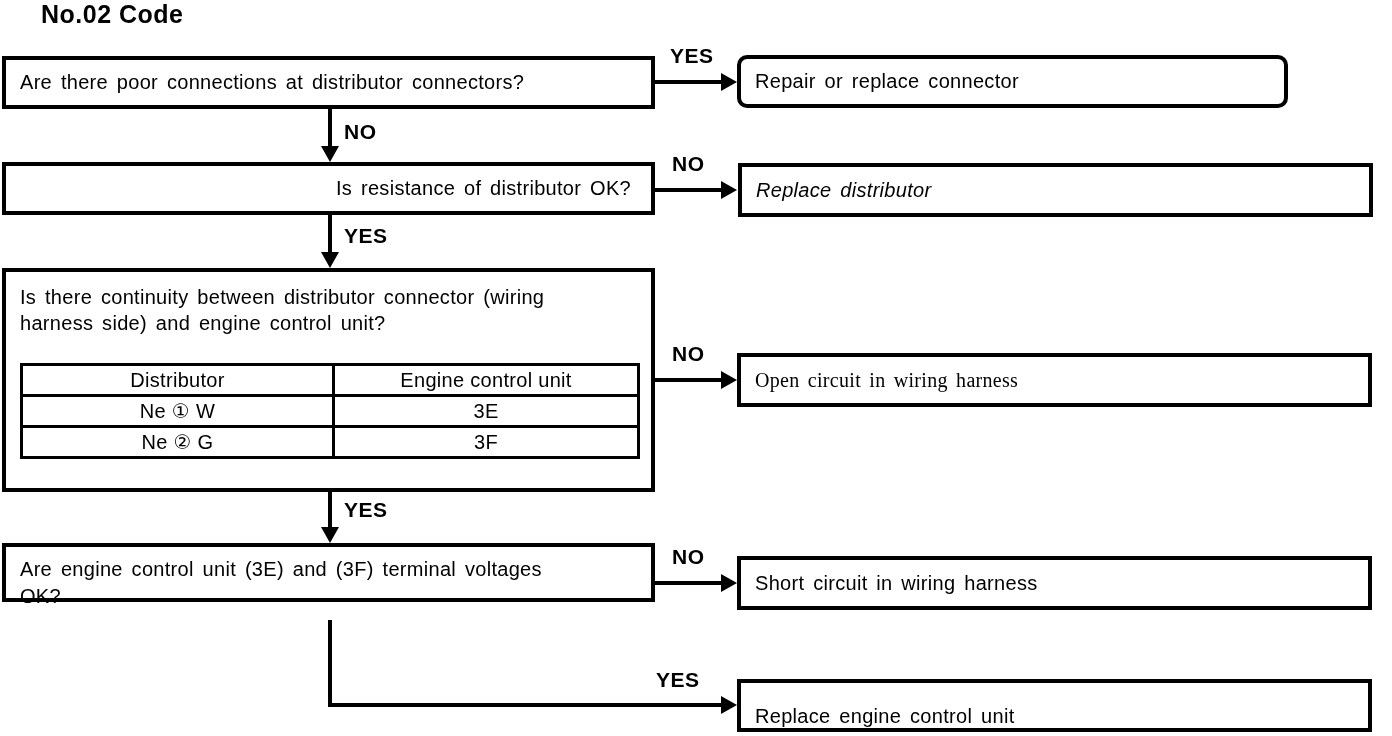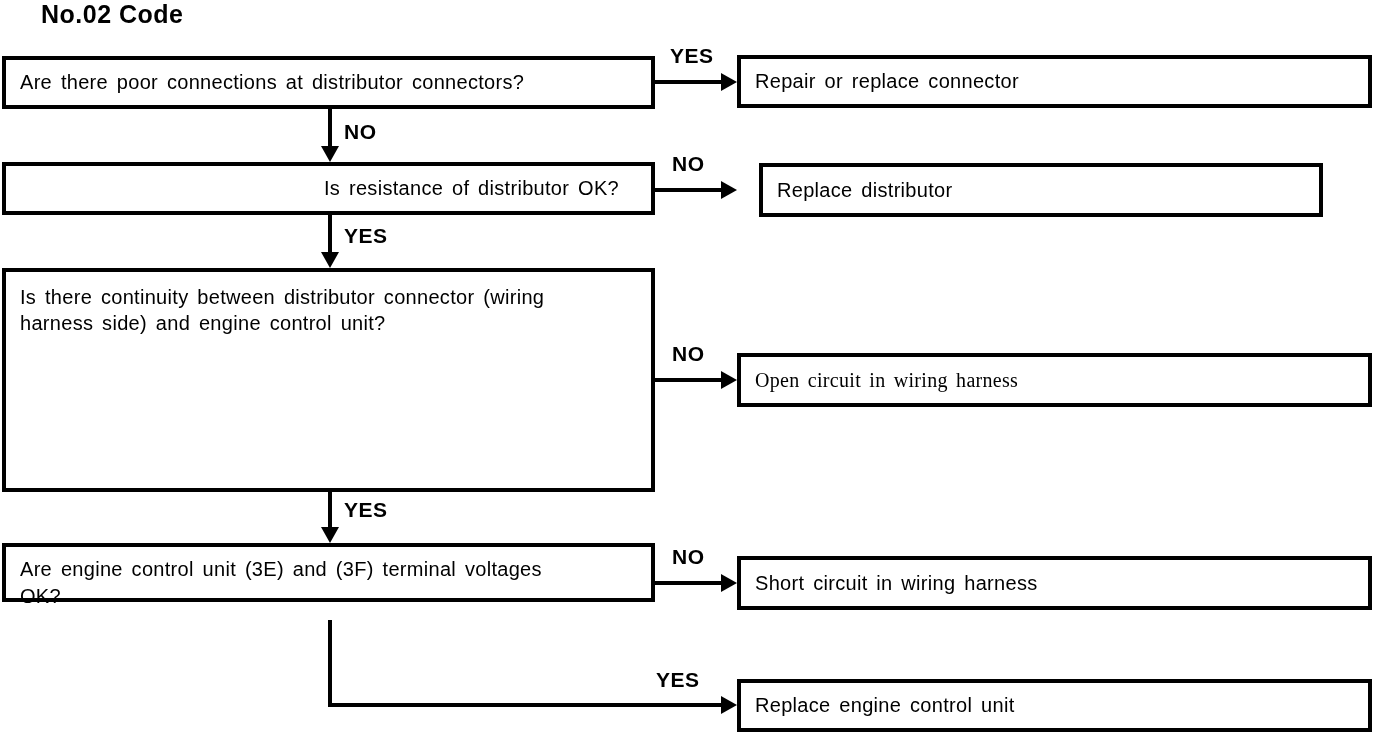--- a/index.html
+++ b/index.html
@@ -14,34 +14,34 @@
     font-size:25px; font-weight:bold; letter-spacing:0.5px;margin-left:33px;
   }
   .box {
     position:absolute; box-sizing:border-box;
     border:4px solid #000; background:#fff;
   }
   .qbox-text, .abox-text {
     font-size:20px; letter-spacing:0.3px; word-spacing:3px;
     white-space:pre-line;
   }
-  .vcenter { display:flex; align-items:center; padding:0 32px 0 14px; }
+  .vcenter { display:flex; align-items:center; padding:0 20px 0 14px; }
   
   #q1 { left:2px;  top:56px;  width:653px; height:53px; }
   #q2 { left:2px;  top:162px; width:653px; height:53px;justify-content:flex-end; }
   #q3 { left:2px;  top:268px; width:653px; height:224px; }
   #q4 { left:2px;  top:543px; width:653px; height:59px; }
   #q3 .qbox-text { padding:12px 16px 0 14px; line-height:26px; max-width:600px; }
   #q4 .qbox-text { padding:9px 16px 0 14px;  line-height:27px; max-width:600px; }
   
-  #a1 { left:737px; top:55px;  width:635px; height:53px; }
-  #a2 { left:759px; top:163px; width:564px; height:54px; }
+  #a1 { left:737px; top:55px;  width:551px; height:53px;border-radius:10px; }
+  #a2 { left:738px; top:163px; width:635px; height:54px;font-style:italic; }
   #a3 { left:737px; top:353px; width:635px; height:54px;font-family:Liberation Serif, serif; }
   #a4 { left:737px; top:556px; width:635px; height:54px; }
-  #a5 { left:737px; top:679px; width:635px; height:53px; }
+  #a5 { left:737px; top:679px; width:635px; height:53px;align-items:flex-end; }
   
   .hline { position:absolute; height:4px; background:#000; }
   .vline { position:absolute; width:4px;  background:#000; left:328px; }
   #h1 { left:653px; top:80px;  width:70px; }
   #h2 { left:653px; top:188px; width:70px; }
   #h3 { left:655px; top:378px; width:68px; }
   #h4 { left:655px; top:581px; width:68px; }
   #h5 { left:330px; top:703px; width:393px; }
   #v1 { top:109px; height:39px; }
   #v2 { top:215px; height:39px; }
@@ -96,20 +96,40 @@
     <span class="qbox-text">Are there poor connections at distributor connectors?</span>
   </div>
 
   <div class="box vcenter" id="q2">
     <span class="qbox-text">Is resistance of distributor OK?</span>
   </div>
 
   <div class="box" id="q3">
     <div class="qbox-text">Is there continuity between distributor connector (wiring
 harness side) and engine control unit?</div>
+    <table class="ctable">
+      <colgroup>
+          <col class="c1">
+          <col class="c2">
+        </colgroup>
+      <tbody>
+          <tr>
+        <th>Distributor</th>
+        <th>Engine control unit</th>
+      </tr>
+      <tr>
+        <td>Ne ① W</td>
+        <td>3E</td>
+      </tr>
+      <tr>
+        <td>Ne ② G</td>
+        <td>3F</td>
+      </tr>
+    </tbody>
+      </table>
   </div>
 
   <div class="box" id="q4">
     <div class="qbox-text">Are engine control unit (3E) and (3F) terminal voltages
 OK?</div>
   </div>
 
   <div class="box vcenter" id="a1">
     <span class="abox-text">Repair or replace connector</span>
   </div>

